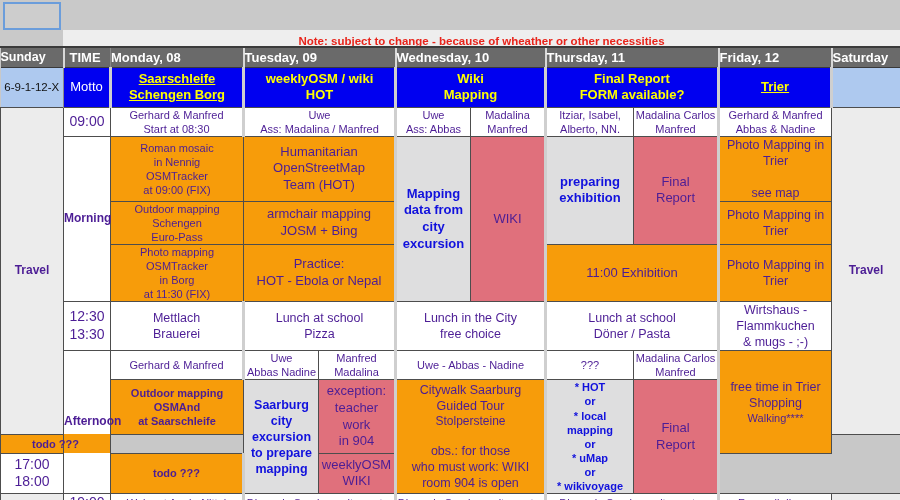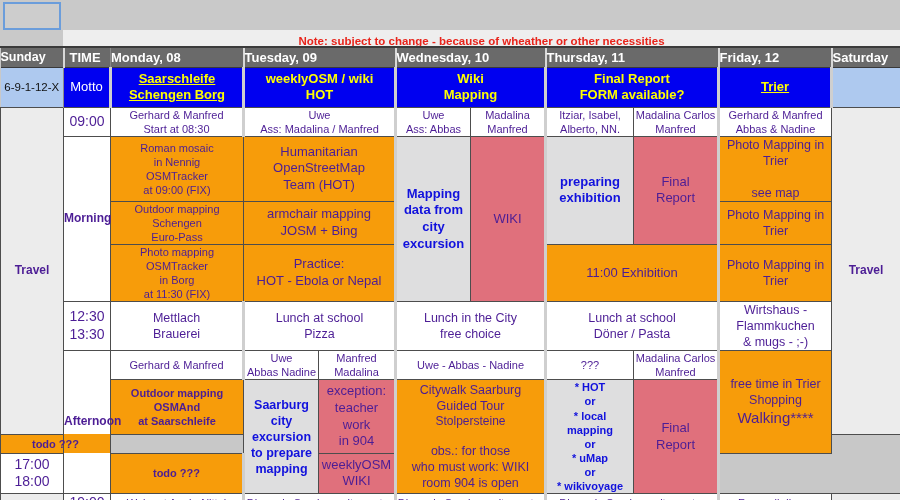--- a/index.html
+++ b/index.html
@@ -318,21 +318,21 @@
       </td>
       <td class="cell sep" colspan="2">Uwe - Abbas - Nadine</td>
       <td class="cell">???</td>
       <td class="cell sep pad2">
         <span>Madalina Carlos</span><br>
         <span>Manfred</span>
       </td>
       <td class="cell orange" rowspan="3">
         <span style="font-size:12.5px">free time in Trier</span><br>
         <span style="font-size:12.5px">Shopping</span><br>
-        <span style="font-size:15px">Walking****</span>
+        <span style="font-size:11px">Walking****</span>
       </td>
     </tr>
 
     <tr>
       <td class="cell orangeb" colspan="2">
         <span>Outdoor mapping</span><br>
         <span>OSMAnd</span><br>
         <span>at Saarschleife</span>
       </td>
       <td class="cell greysm" rowspan="3">

